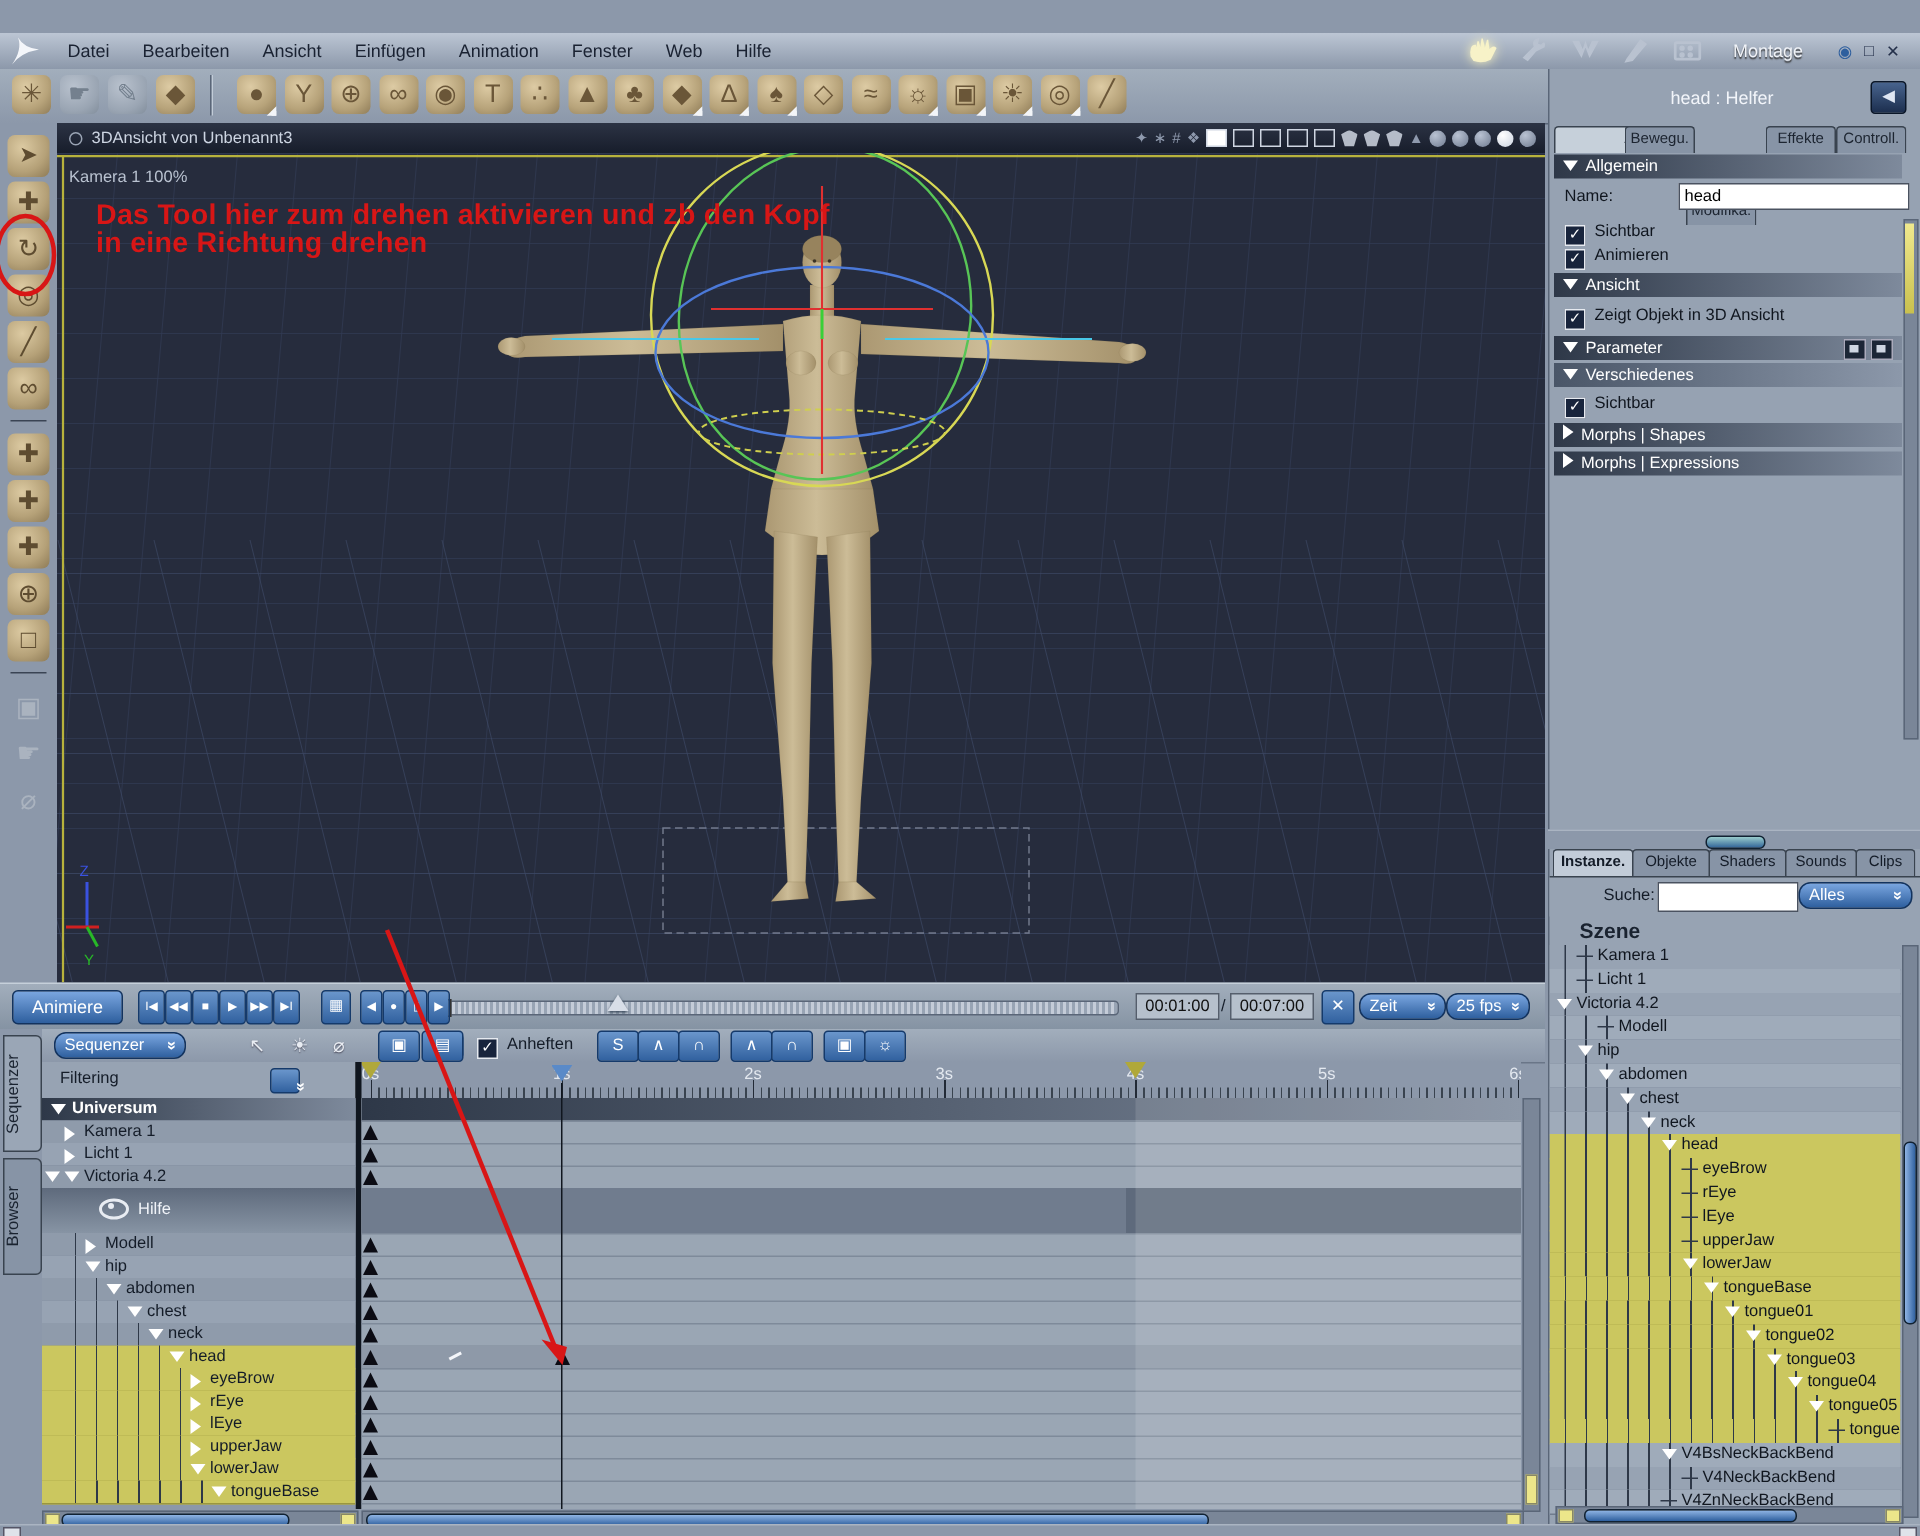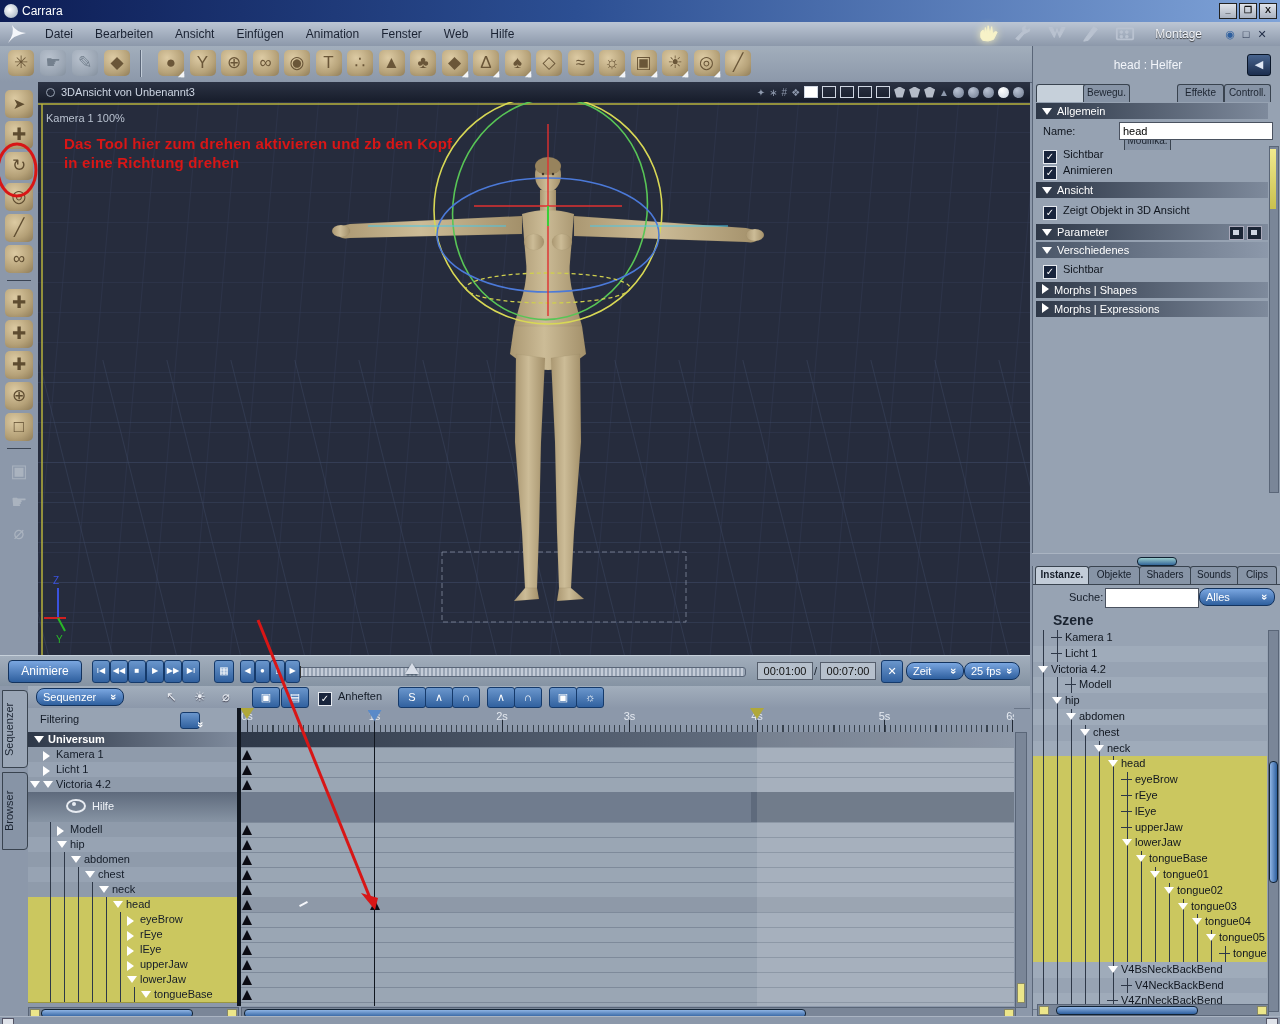--- a/index.html
+++ b/index.html
@@ -53,21 +53,21 @@
   #vp-icons{position:absolute;right:6px;top:2px;display:flex;align-items:center;gap:4px;height:16px;}
   .vhi-misc{color:#8e99ad;font-size:10px;}
   .vhi-sq{width:12px;height:10px;border:1px solid #cfd6e2;}
   .vhi-sq.active{background:#fff;}
   .vhi-shield{width:11px;height:11px;background:#cfd6e2;
     clip-path:polygon(50% 0,100% 28%,78% 100%,22% 100%,0 28%);opacity:.85;}
   .vhi-sph{width:11px;height:11px;border-radius:50%;background:radial-gradient(circle at 35% 30%,#b9c2d2,#6f7b90);}
   .vhi-sph.active{background:radial-gradient(circle at 35% 30%,#ffffff,#c9d2df);}
   #vp-scene{position:absolute;left:0;top:20px;}
   #camera-label{position:absolute;left:8px;top:30px;color:#b9c2d0;font-size:11px;}
-  .annotation{position:absolute;color:#d81616;font-weight:bold;font-size:15px;line-height:19px;
+  .annotation{position:absolute;color:#d81616;font-weight:bold;font-size:19px;line-height:19px;
     white-space:pre-wrap;letter-spacing:.2px;}
   #ann-top{left:26px;top:52px;}
   #ann-bottom{left:46px;top:498px;}
   
   #props{left:1032px;top:46px;width:248px;height:507px;background:#96a2b2;border-left:1px solid #5a6678;}
   #props-title{position:absolute;left:0;top:12px;width:230px;text-align:center;color:#f2f5fa;font-size:12px;}
   #back-button{position:absolute;right:10px;top:8px;width:22px;height:20px;
     background:linear-gradient(#48648e,#1c2e4e);border:1px solid #0a1628;border-radius:3px;
     color:#dfe7f4;text-align:center;line-height:19px;font-size:11px;}
   .ptab{position:absolute;top:38px;height:17px;background:#8794a6;border:1px solid #39434f;
@@ -181,28 +181,20 @@
   .hscroll{position:absolute;top:321px;height:10px;background:#7a8698;border:1px solid #5a6678;}
   .hthumb{position:absolute;top:1px;height:7px;border-radius:4px;background:linear-gradient(#8fb4e4,#2e5f9e);border:1px solid #123;}
   #bottom-edge{left:0;top:1016px;width:1280px;height:8px;background:#8c98aa;border-top:1px solid #aab4c2;}
   .grip{position:absolute;top:1px;width:10px;height:6px;background:#dfe3ea;border:1px solid #556;}
   #overlay{position:absolute;left:0;top:0;z-index:99;pointer-events:none;}
 </style>
 </head>
 <body>
 <div id="root">
 
-<div class="abs" id="titlebar">
-  <div id="title-logo"></div>
-  <span>Carrara</span>
-  <span style="flex:1"></span>
-  <span class="winbtn">_</span>
-  <span class="winbtn">❐</span>
-  <span class="winbtn" style="margin-right:3px">X</span>
-</div>
 
 <div class="abs" id="menubar">
   <svg id="menu-swoosh" viewBox="0 0 34 22">
     <path d="M8 20 Q14 12 26 10 Q16 9 12 2 Q15 10 8 20Z" fill="#f4f6fa"></path>
   </svg>
   <span id="menu-items"><span class="menu-item">Datei</span><span class="menu-item">Bearbeiten</span><span class="menu-item">Ansicht</span><span class="menu-item">Einfügen</span><span class="menu-item">Animation</span><span class="menu-item">Fenster</span><span class="menu-item">Web</span><span class="menu-item">Hilfe</span></span>
   <div id="rooms">
     <span id="room-icons" style="display:flex;gap:6px">
           <span style="filter: drop-shadow(rgb(255, 248, 192) 0px 0px 4px);"><svg class="room-icon" viewBox="0 0 26 22">
               <g fill="#f7f2c8" stroke="#f7f2c8">

